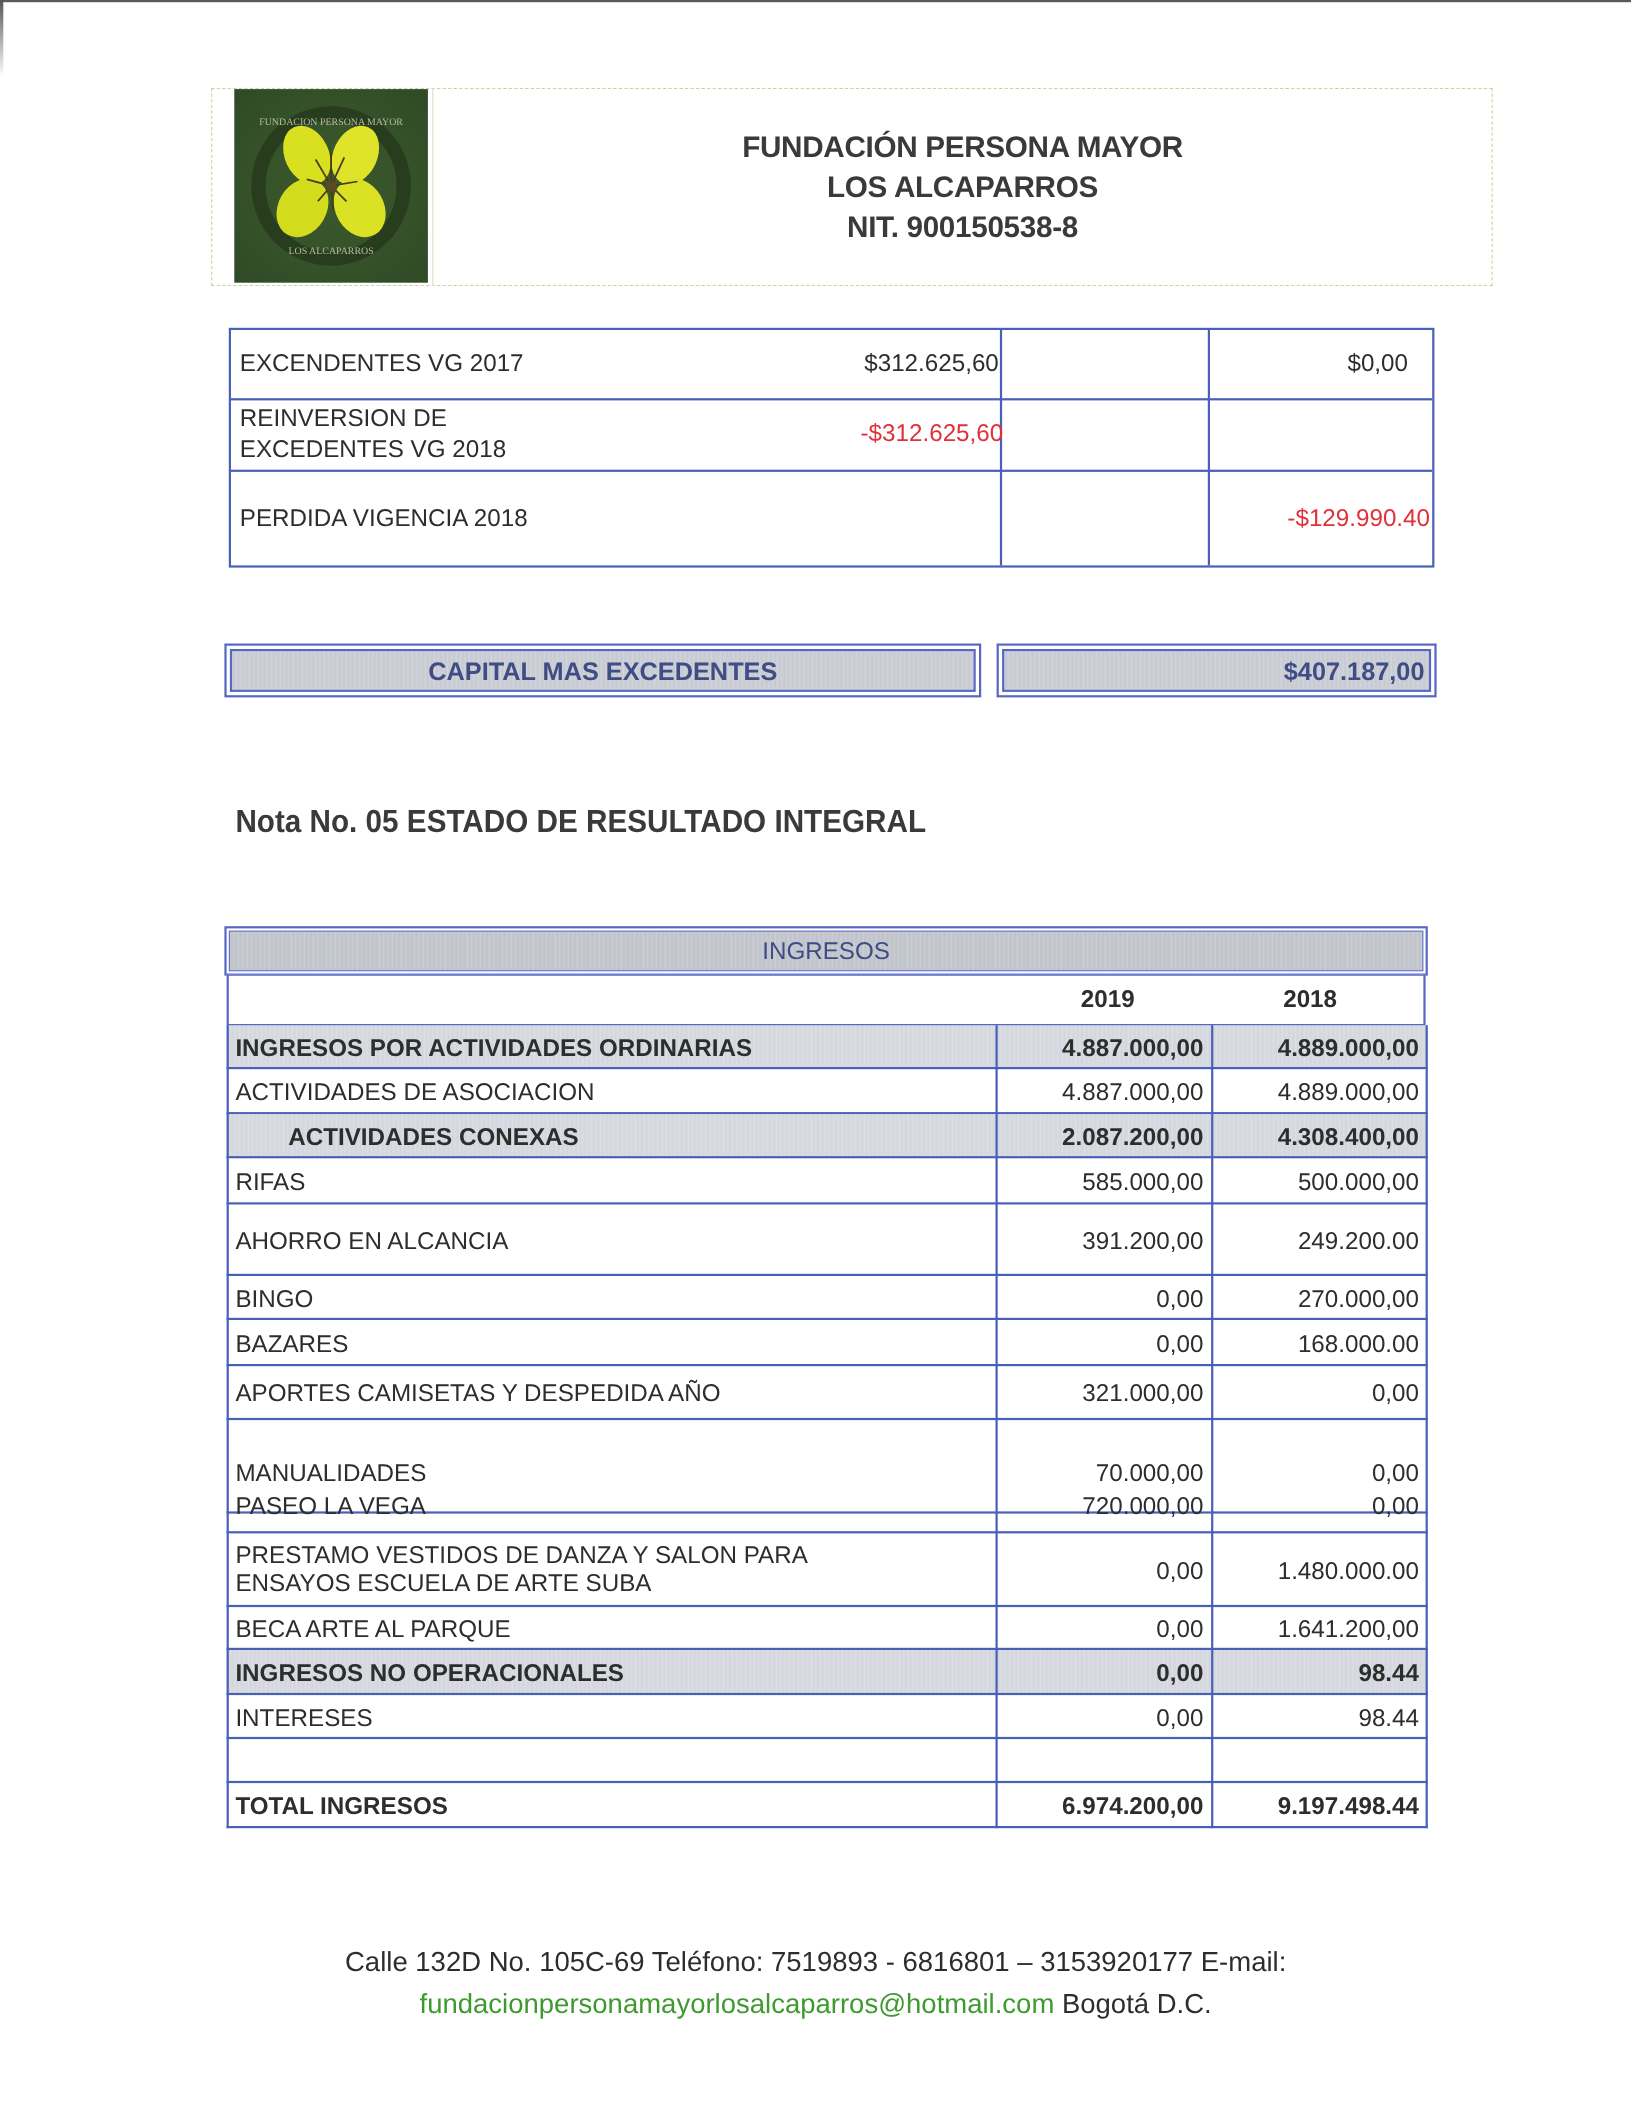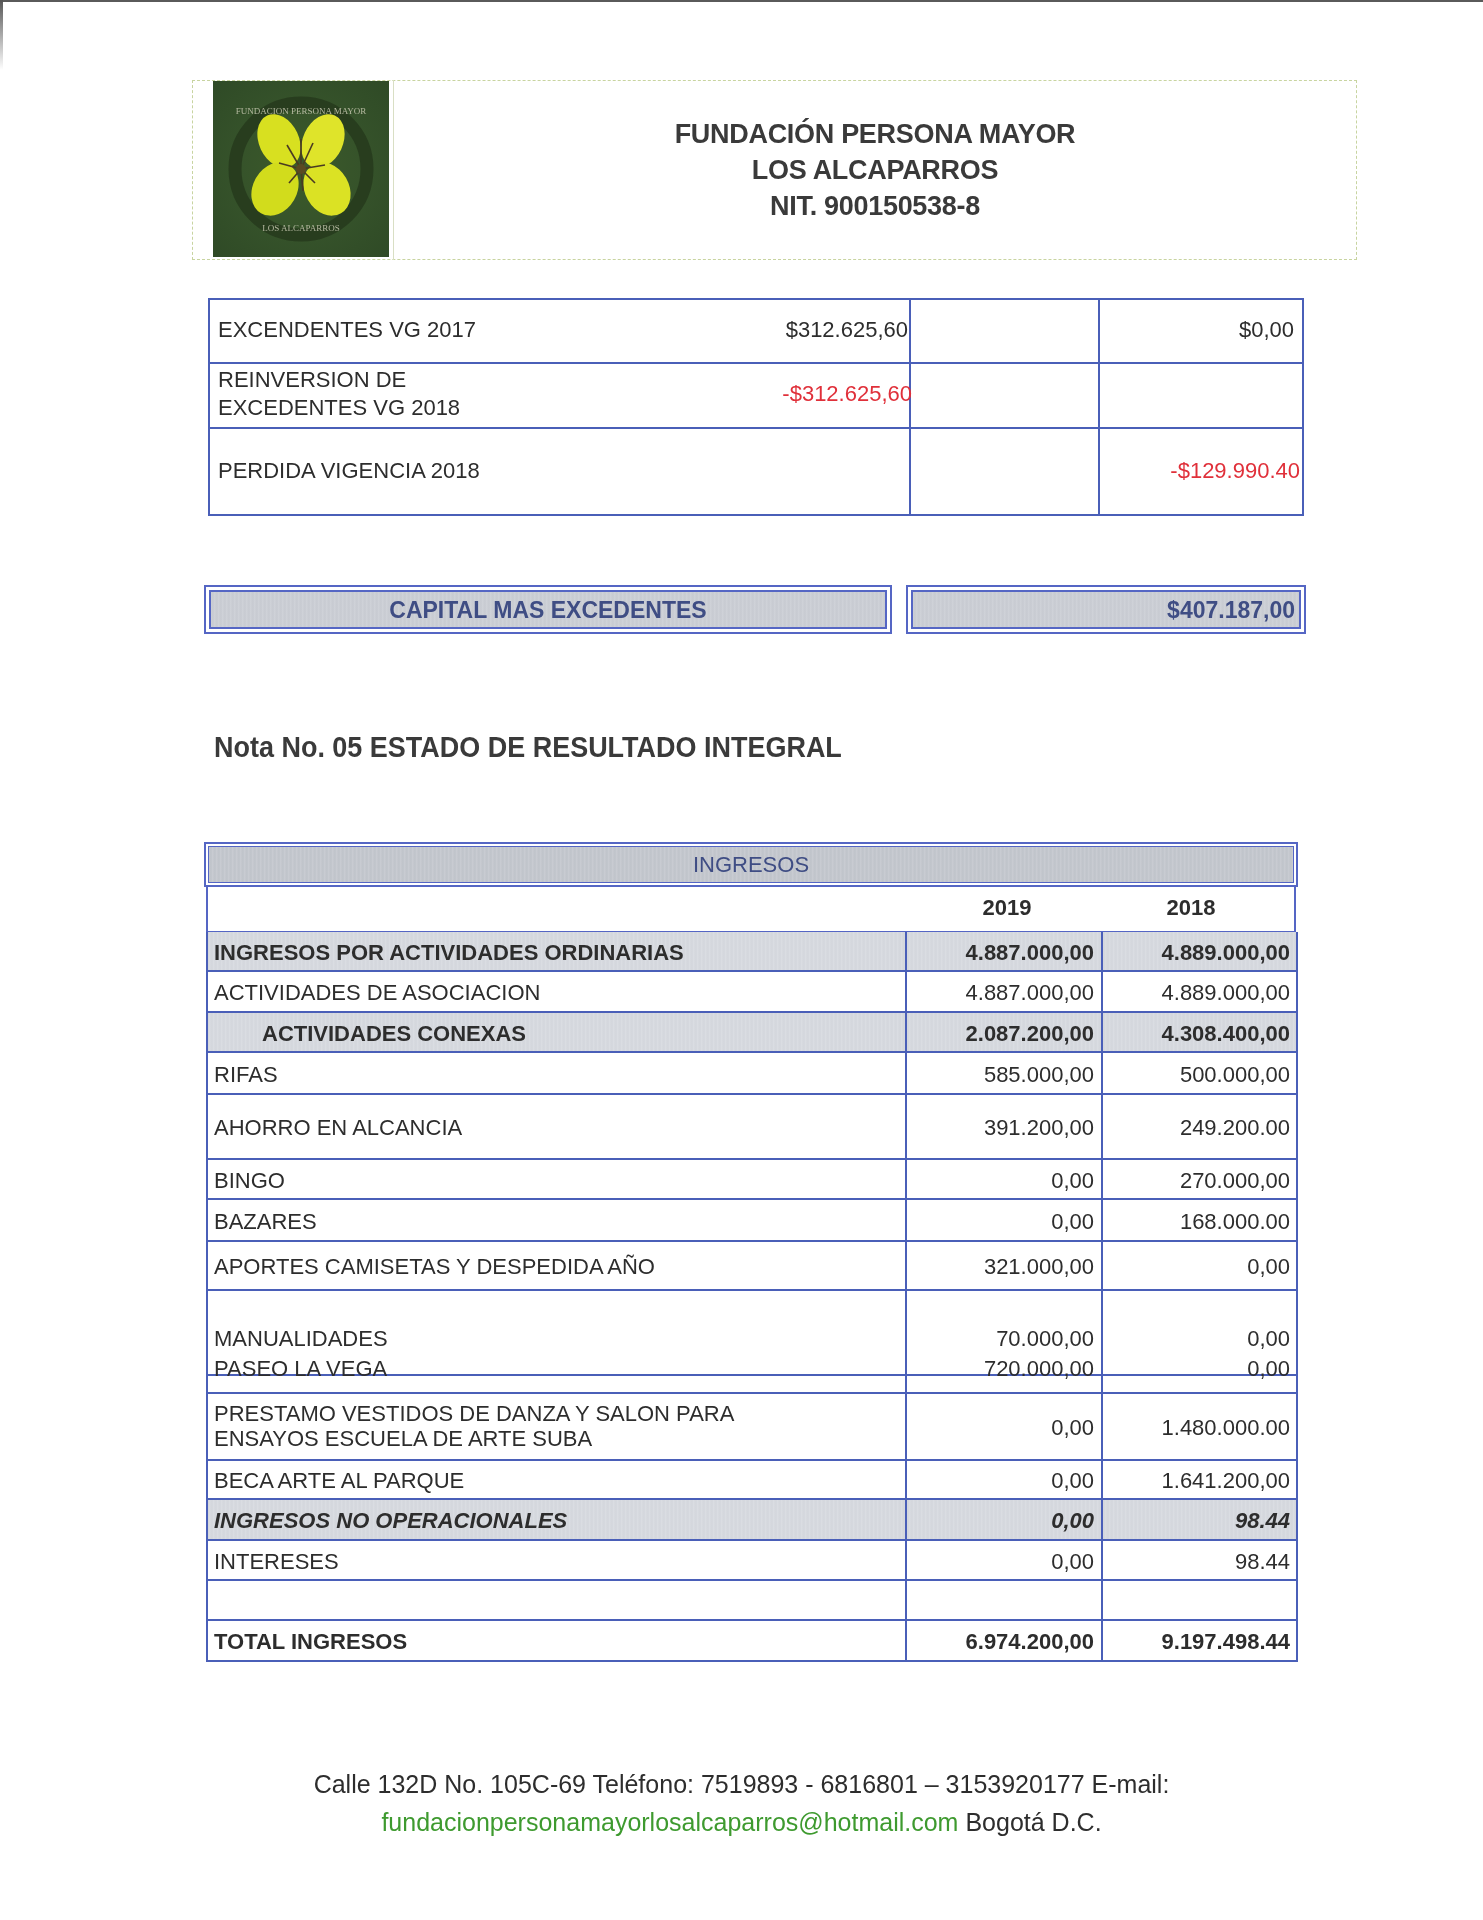--- a/index.html
+++ b/index.html
@@ -132,21 +132,21 @@
 <div class="hdr-title hdr-line3">NIT. 900150538-8</div>
 
 <div class="t1">
   <div class="vline" style="left:699px;"></div>
   <div class="vline" style="left:888px;"></div>
   <div class="hline" style="top:62px;"></div>
   <div class="hline" style="top:127px;"></div>
 
   <div class="cell-text" style="left:8px; top:16px;">EXCENDENTES VG 2017</div>
   <div class="cell-text num" style="right:394px; top:16px;">$312.625,60</div>
-  <div class="cell-text num" style="right:8px; top:16px;">$0,00</div>
+  <div class="cell-text num" style="right:22px; top:16px;">$0,00</div>
 
   <div class="cell-text" style="left:8px; top:66px;">REINVERSION DE</div>
   <div class="cell-text" style="left:8px; top:94px;">EXCEDENTES VG 2018</div>
   <div class="cell-text num red" style="right:390px; top:80px;">-$312.625,60</div>
 
   <div class="cell-text" style="left:8px; top:157px;">PERDIDA VIGENCIA 2018</div>
   <div class="cell-text num red" style="right:2px; top:157px;">-$129.990.40</div>
 </div>
 
 <div class="cap-box" style="left:204px; width:688px;">
@@ -225,21 +225,21 @@
       <div class="lbl" style="top: 6px;">PRESTAMO VESTIDOS DE DANZA Y SALON PARA</div>
       <div class="lbl" style="top: 31px;">ENSAYOS ESCUELA  DE ARTE SUBA</div>
       <div class="v v1" style="top: 20px; line-height: 27px;">0,00</div>
       <div class="v v2" style="top: 20px; line-height: 27px;">1.480.000.00</div>
     </div>
     <div class="drow" style="top: 529px; height: 39px;">
       <div class="lbl" style="top: 6px;">BECA ARTE AL PARQUE</div>
       <div class="v v1" style="top: 6px; line-height: 27px;">0,00</div>
       <div class="v v2" style="top: 6px; line-height: 27px;">1.641.200,00</div>
     </div>
-    <div class="drow shade bold" style="top: 568px; height: 41px; font-style: italic;">
+    <div class="drow shade bold" style="top: 568px; height: 41px;">
       <div class="lbl" style="top: 7px;">INGRESOS NO OPERACIONALES</div>
       <div class="v v1" style="top: 7px; line-height: 27px;">0,00</div>
       <div class="v v2" style="top: 7px; line-height: 27px;">98.44</div>
     </div>
     <div class="drow" style="top: 609px; height: 40px;">
       <div class="lbl" style="top: 6.5px;">INTERESES</div>
       <div class="v v1" style="top: 6.5px; line-height: 27px;">0,00</div>
       <div class="v v2" style="top: 6.5px; line-height: 27px;">98.44</div>
     </div>
     <div class="drow" style="top: 649px; height: 40px;">

